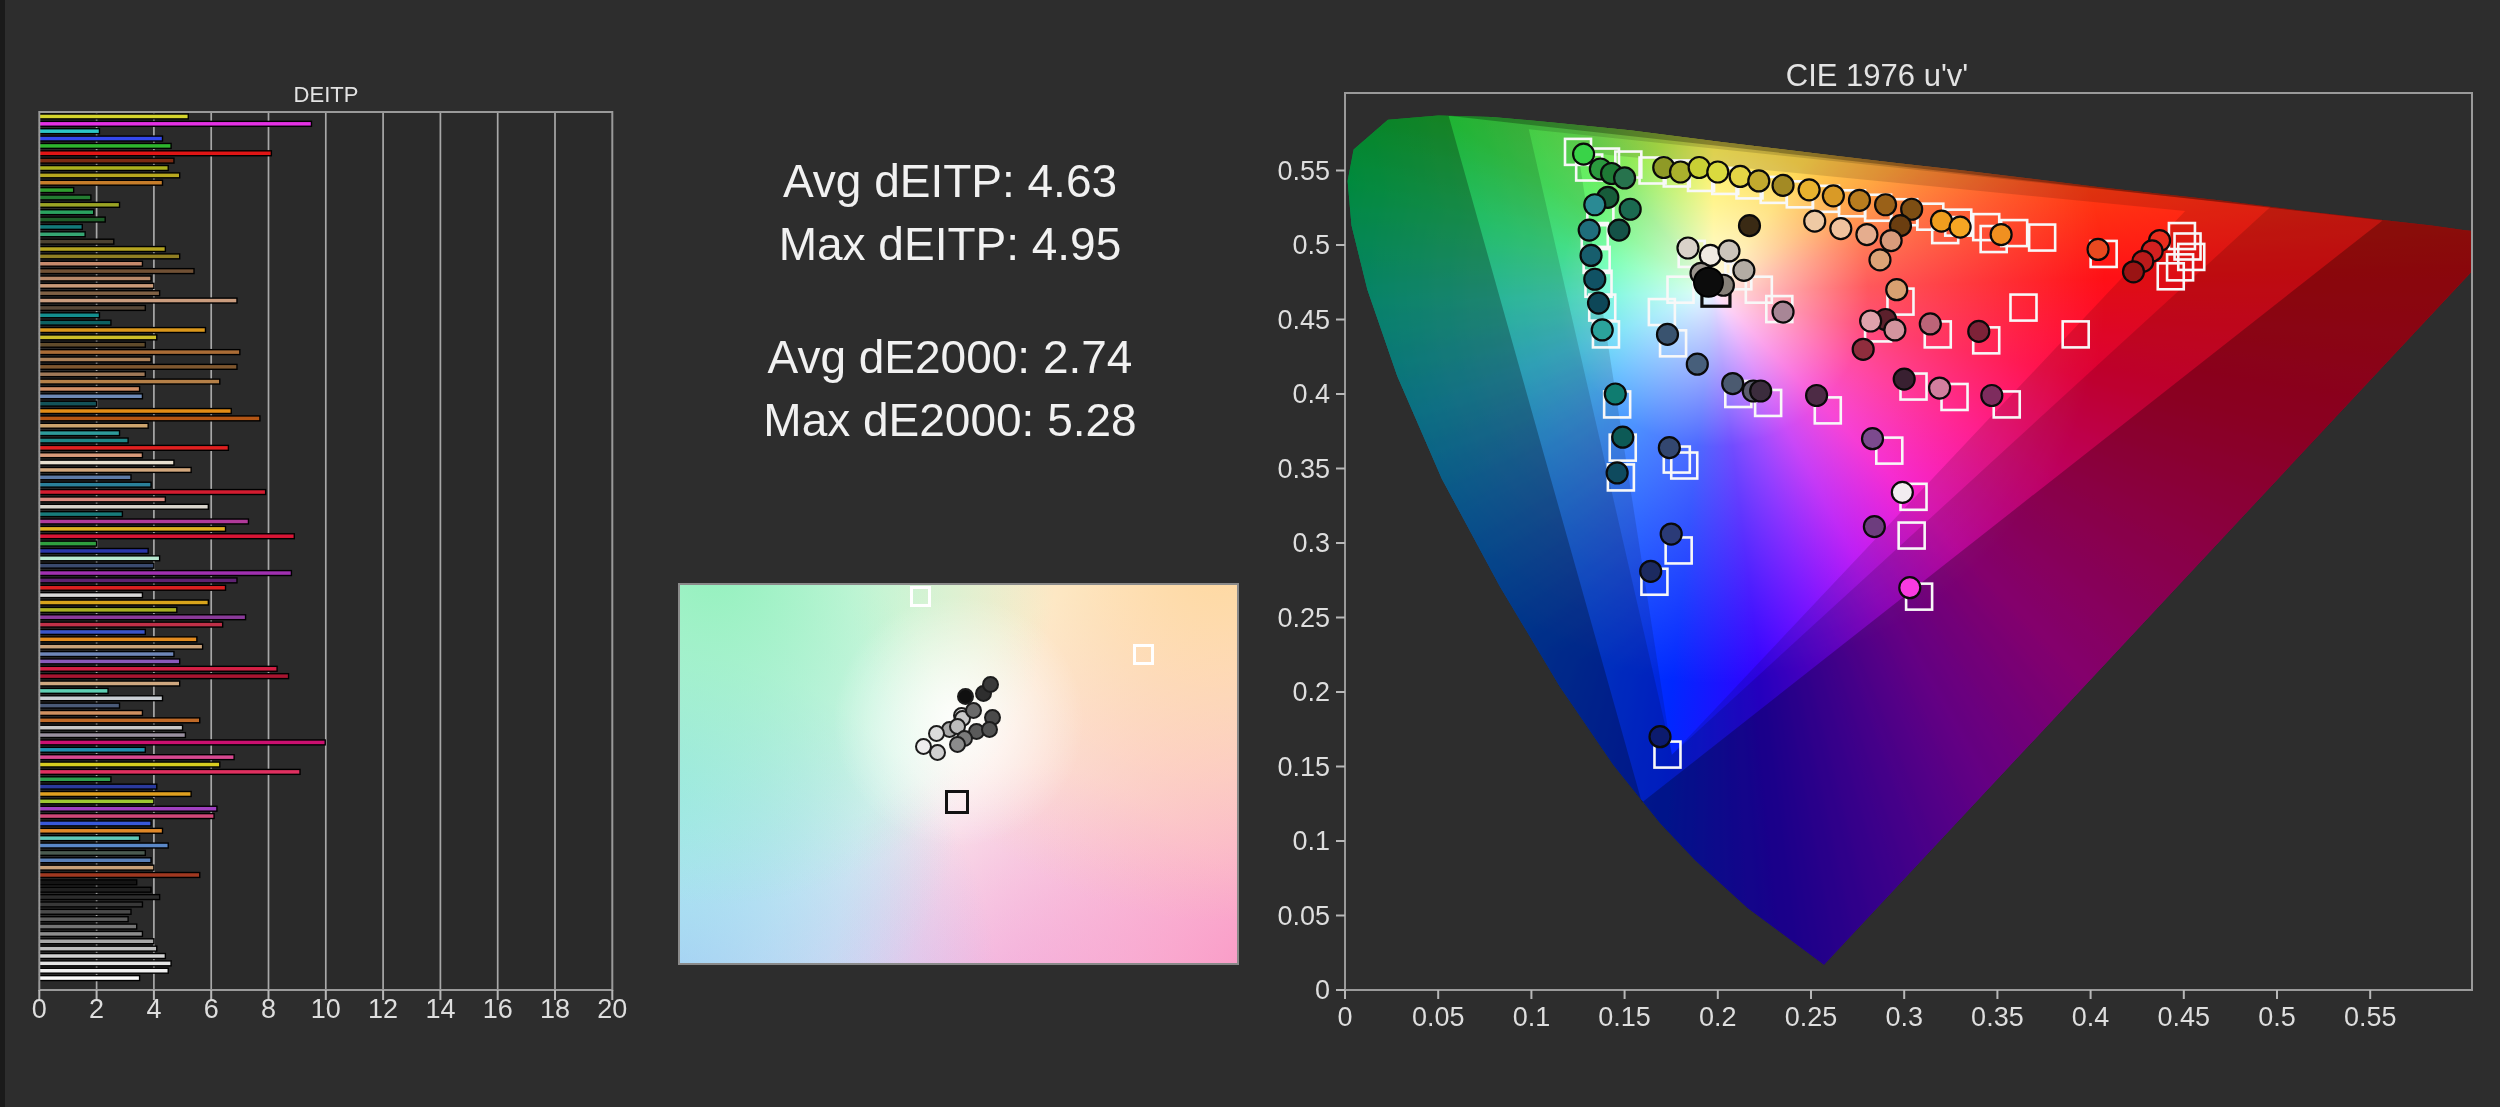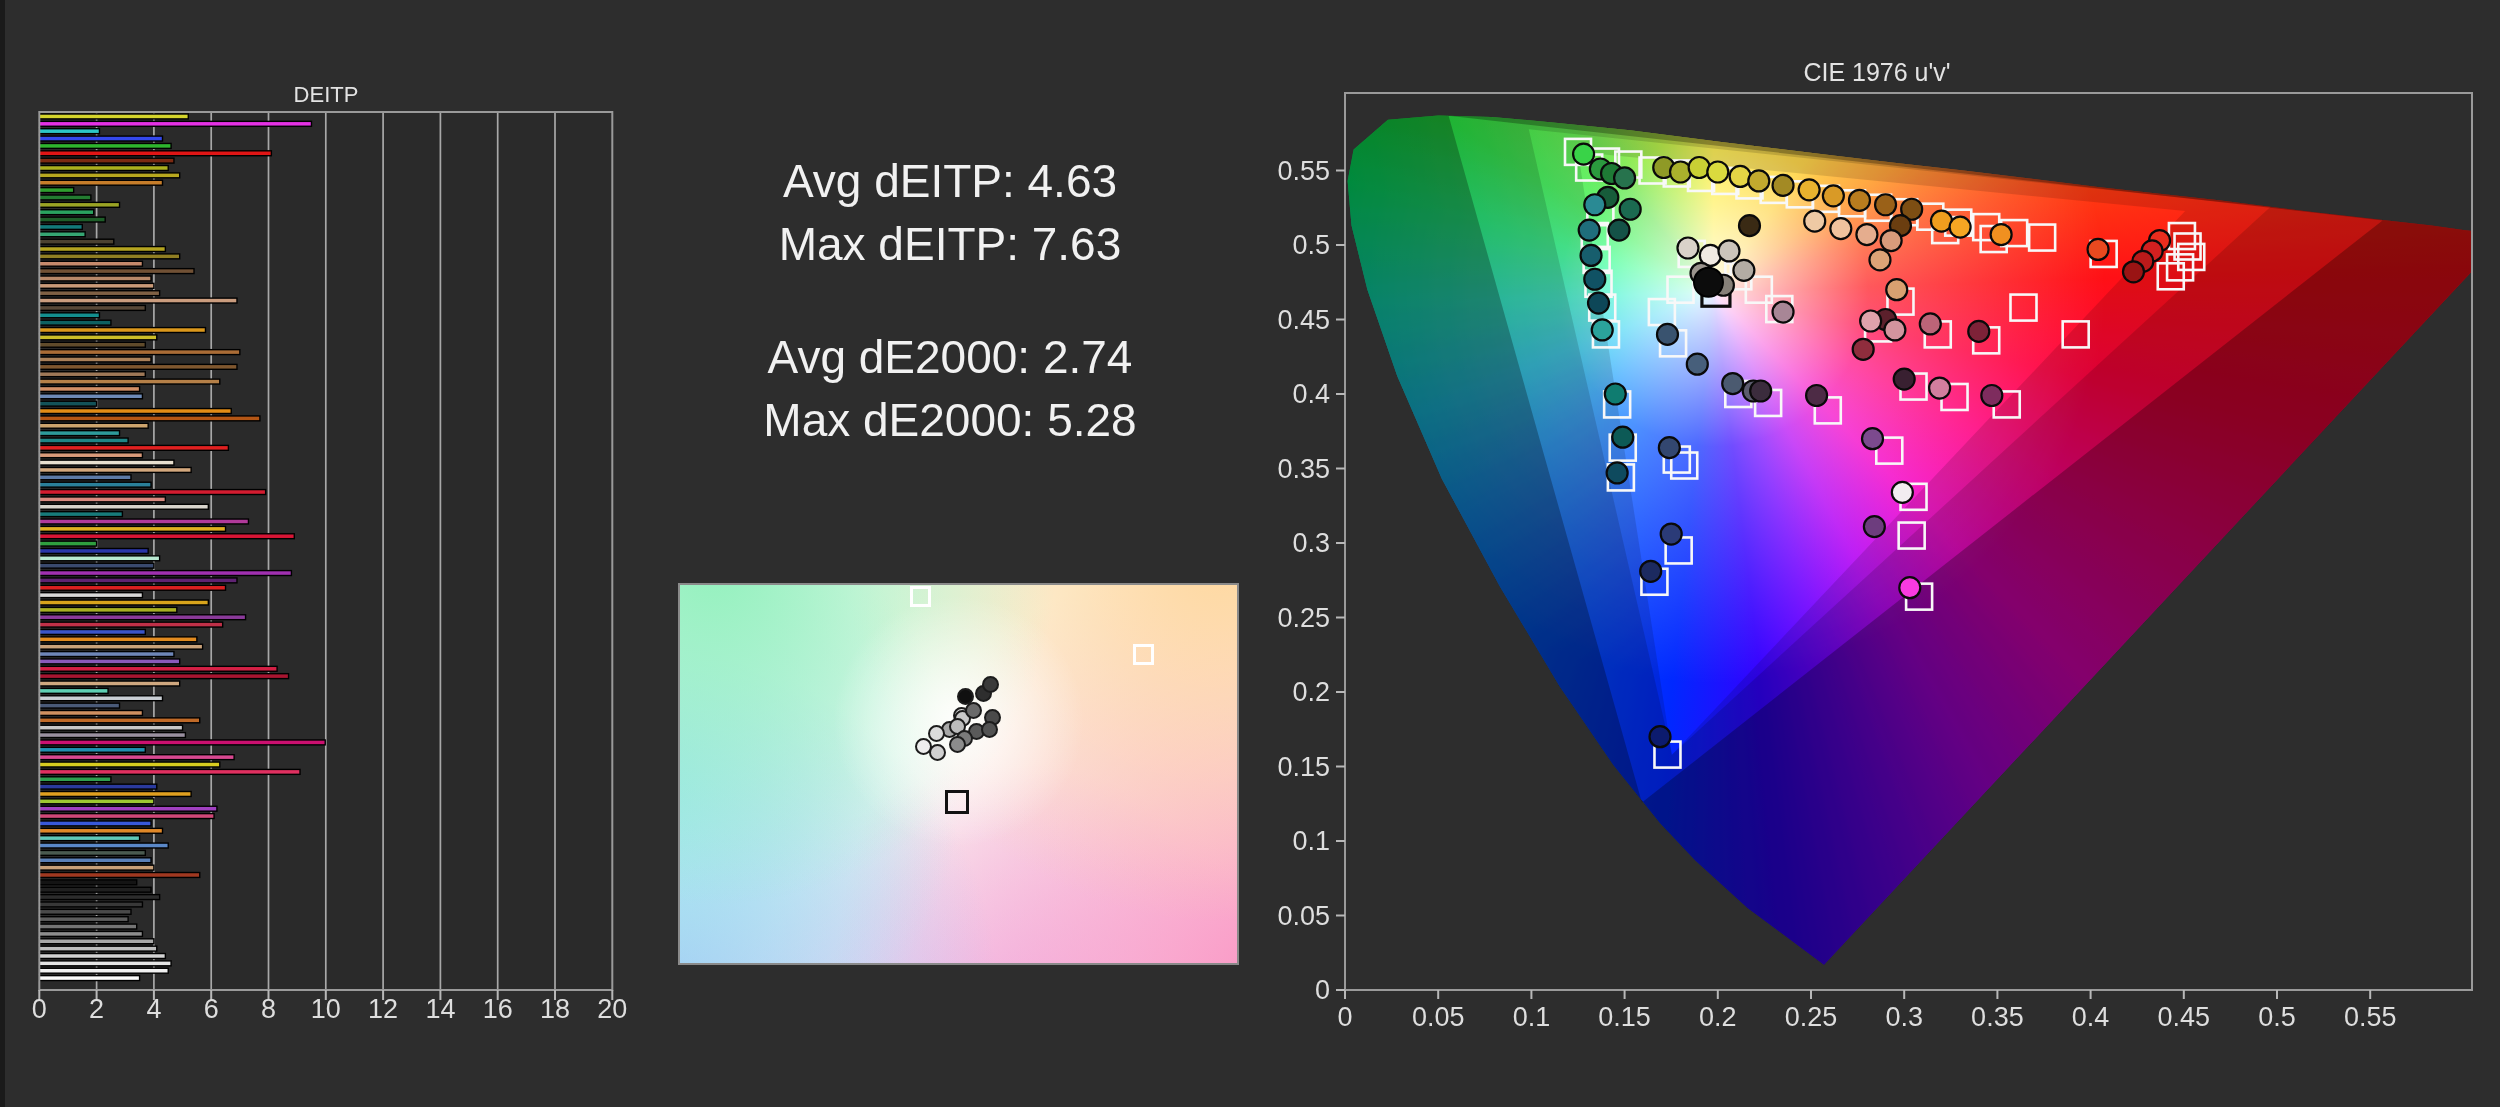--- a/index.html
+++ b/index.html
@@ -1,21 +1,21 @@
 <!DOCTYPE html>
 <html><head>
 <meta charset="utf-8">
 <style>
   html,body{margin:0;padding:0;background:#2d2d2d;}
   body{width:2500px;height:1107px;position:relative;overflow:hidden;
        font-family:"Liberation Sans","DejaVu Sans",sans-serif;}
   .edge-strip{position:absolute;left:0;top:0;width:5px;height:1107px;background:#1a1a1a;}
   .chart-title{position:absolute;color:#e3e3e3;transform:translateX(-50%);white-space:nowrap;}
   .deitp-title{left:326px;top:82px;font-size:22px;}
-  .cie-title{left:1877px;top:58px;font-size:25px;}
+  .cie-title{left:1877px;top:58px;font-size:31px;}
   .stats{position:absolute;left:600px;top:150px;width:700px;text-align:center;
          color:#f1f1f1;font-size:46px;line-height:63px;}
   .stat-spacer{height:50px;}
   #pastel{position:absolute;left:678px;top:583px;width:561px;height:382px;
     border:2px solid #8a8a8a;box-sizing:border-box;
     background:
       radial-gradient(circle at 50% 36%, rgba(255,255,255,.95) 0%, rgba(255,255,255,0) 34%),
       radial-gradient(circle at 6% -6%,  #93f1bd 0%, rgba(147,241,189,0) 52%),
       radial-gradient(circle at 97% -10%, #ffd79d 0%, rgba(255,215,157,0) 55%),
       radial-gradient(circle at -6% 55%,  #9fe7ef 0%, rgba(159,231,239,0) 50%),
@@ -41,21 +41,21 @@
 </head>
 <body>
 
 <div class="page">
   <div class="edge-strip"></div>
 
   <div class="chart-title deitp-title">DEITP</div>
 
   <div class="stats">
     <div>Avg dEITP: 4.63</div>
-    <div>Max dEITP: 7.63</div>
+    <div>Max dEITP: 4.95</div>
     <div class="stat-spacer"></div>
     <div>Avg dE2000: 2.74</div>
     <div>Max dE2000: 5.28</div>
   </div>
 
   <div id="pastel">
       <div class="tsq" style="left: 230.124px; top: 0.84px; width: 21px; height: 21px;"></div>
       <div class="tsq" style="left: 452.924px; top: 59.052px; width: 21px; height: 21px;"></div>
       <div class="tsqk" style="left: 264.829px; top: 204.972px; width: 24px; height: 24px;"></div>
       <div class="mcir" style="left: 277.241px; top: 103.388px; width: 17px; height: 17px; background: rgb(16, 16, 16);"></div>

